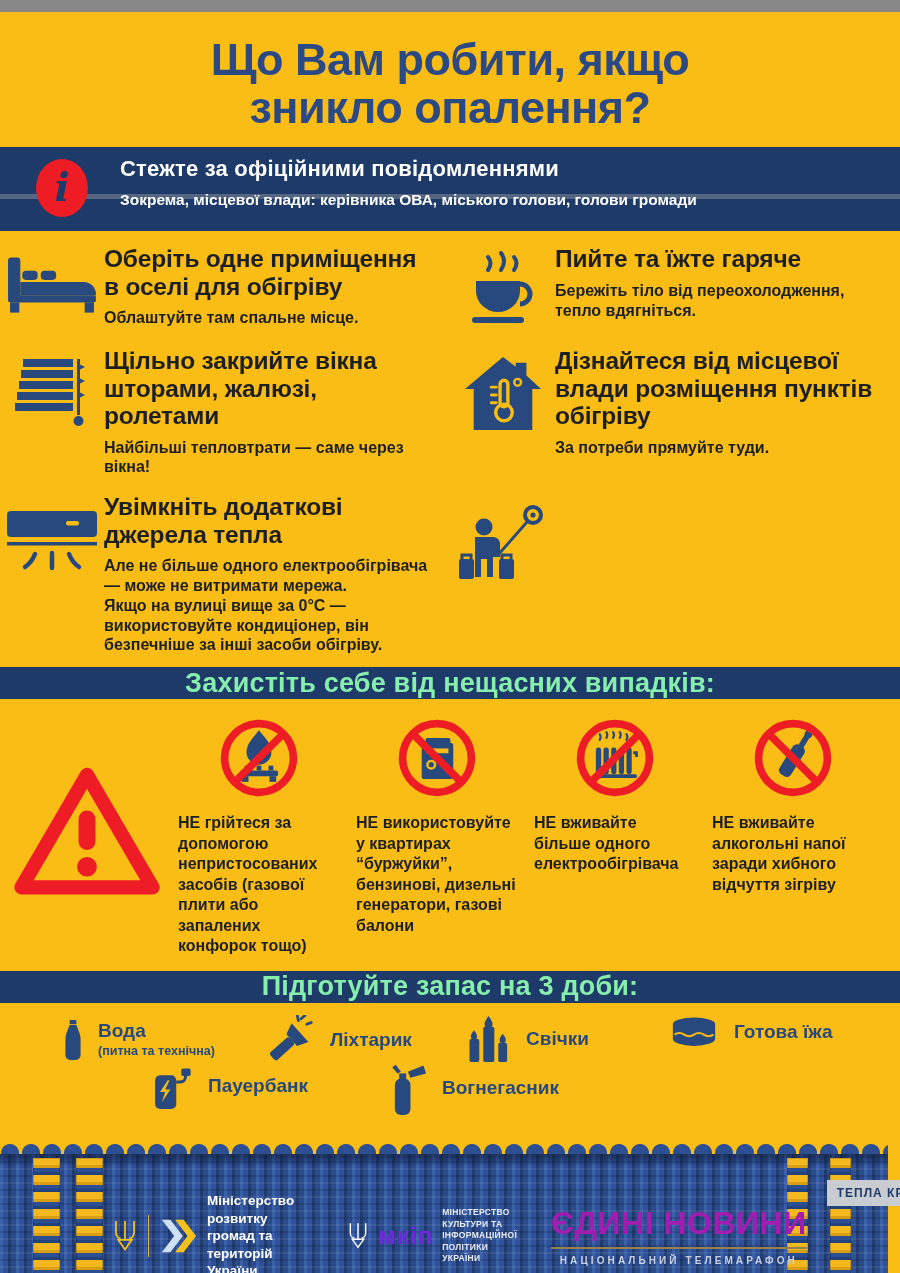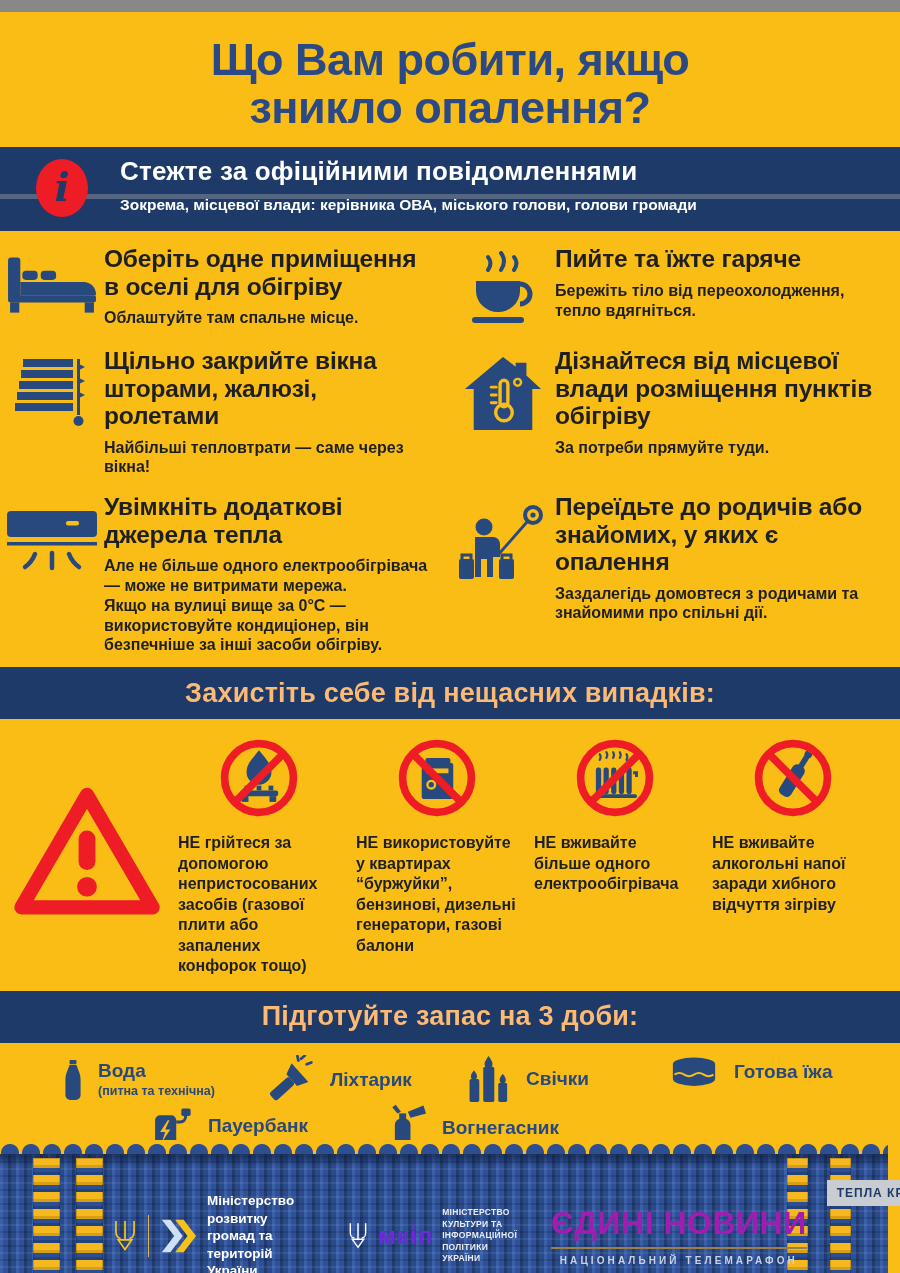--- a/index.html
+++ b/index.html
@@ -46,39 +46,39 @@
     display:flex;align-items:center;justify-content:center;
     z-index:2;
   }
   .info-badge span{
     font-family:"DejaVu Serif","Liberation Serif",serif;
     font-style:italic;font-weight:700;
     font-size:40px;line-height:1;color:var(--navy);
     transform:translateY(-1px);
   }
   .info-text{position:relative;z-index:2;margin-left:120px;padding-top:9px;color:#fff;}
-  .info-title{font-size:26px;font-weight:800;letter-spacing:.2px;}
+  .info-title{font-size:22px;font-weight:800;letter-spacing:.2px;}
   .info-sub{margin-top:9px;font-size:15.5px;font-weight:700;}
   
   .tips{
     display:grid;grid-template-columns:1fr 1fr;
     column-gap:6px;row-gap:22px;
     padding:14px 14px 0 0;
     gap:16px;
   }
   .tip{display:flex;}
   .tip-icon{width:104px;flex:none;display:flex;justify-content:center;align-items:flex-start;padding-top:6px;}
   .tip-text{flex:1;padding-right:6px;}
   .tip-title{font-size:24.5px;line-height:1.12;font-weight:800;letter-spacing:-0.2px;}
   .tip-body{margin-top:8px;font-size:16px;line-height:1.24;font-weight:700;white-space:pre-line;}
   
   .section-banner{
-    height:52px;background:var(--navy);
+    height:32px;background:var(--navy);
     display:flex;align-items:center;justify-content:center;
-    color:#fdba74;font-size:27px;font-weight:800;letter-spacing:.2px;
+    color:#86efac;font-size:27px;font-weight:800;letter-spacing:.2px;
   }
   .banner-safety{margin-top:12px;}
   .banner-supplies{margin-top:8px;}
   
   .warnings{
     display:flex;align-items:flex-start;
     padding:16px 26px 6px 12px;gap:16px;
   }
   .warning-triangle{flex:none;width:150px;align-self:center;margin-top:-6px;}
   .warning-col{flex:1;display:flex;flex-direction:column;}
@@ -269,24 +269,20 @@
           <circle cx="78" cy="16" r="8" stroke="#27497d" stroke-width="4" fill="none"></circle>
           <circle cx="78" cy="16" r="2.6" fill="#27497d"></circle>
           <line x1="72" y1="23" x2="42" y2="57" stroke="#27497d" stroke-width="2.8"></line>
           <circle cx="29" cy="28" r="8.5" fill="#27497d"></circle>
           <path d="M20 38 h18 c4 0 7 3 7 7 v13 h-7 v20 h-6 v-18 h-6 v18 h-6 v-20 h-0 z" fill="#27497d"></path>
           <rect x="4" y="60" width="15" height="20" rx="2" fill="#27497d"></rect>
           <path d="M7 60 v-4 h9 v4" stroke="#27497d" stroke-width="3" fill="none"></path>
           <rect x="44" y="60" width="15" height="20" rx="2" fill="#27497d"></rect>
           <path d="M47 60 v-4 h9 v4" stroke="#27497d" stroke-width="3" fill="none"></path>
         </svg>
-      </div>
-      <div class="tip-text">
-        <div class="tip-title">Переїдьте до родичів або знайомих, у яких є опалення</div>
-        <div class="tip-body">Заздалегідь домовтеся з родичами та знайомими про спільні дії.</div>
       </div>
     </div>
 
   </div>
 
   <div class="section-banner banner-safety">
     <span>Захистіть себе від нещасних випадків:</span>
   </div>
 
   <div class="warnings">

